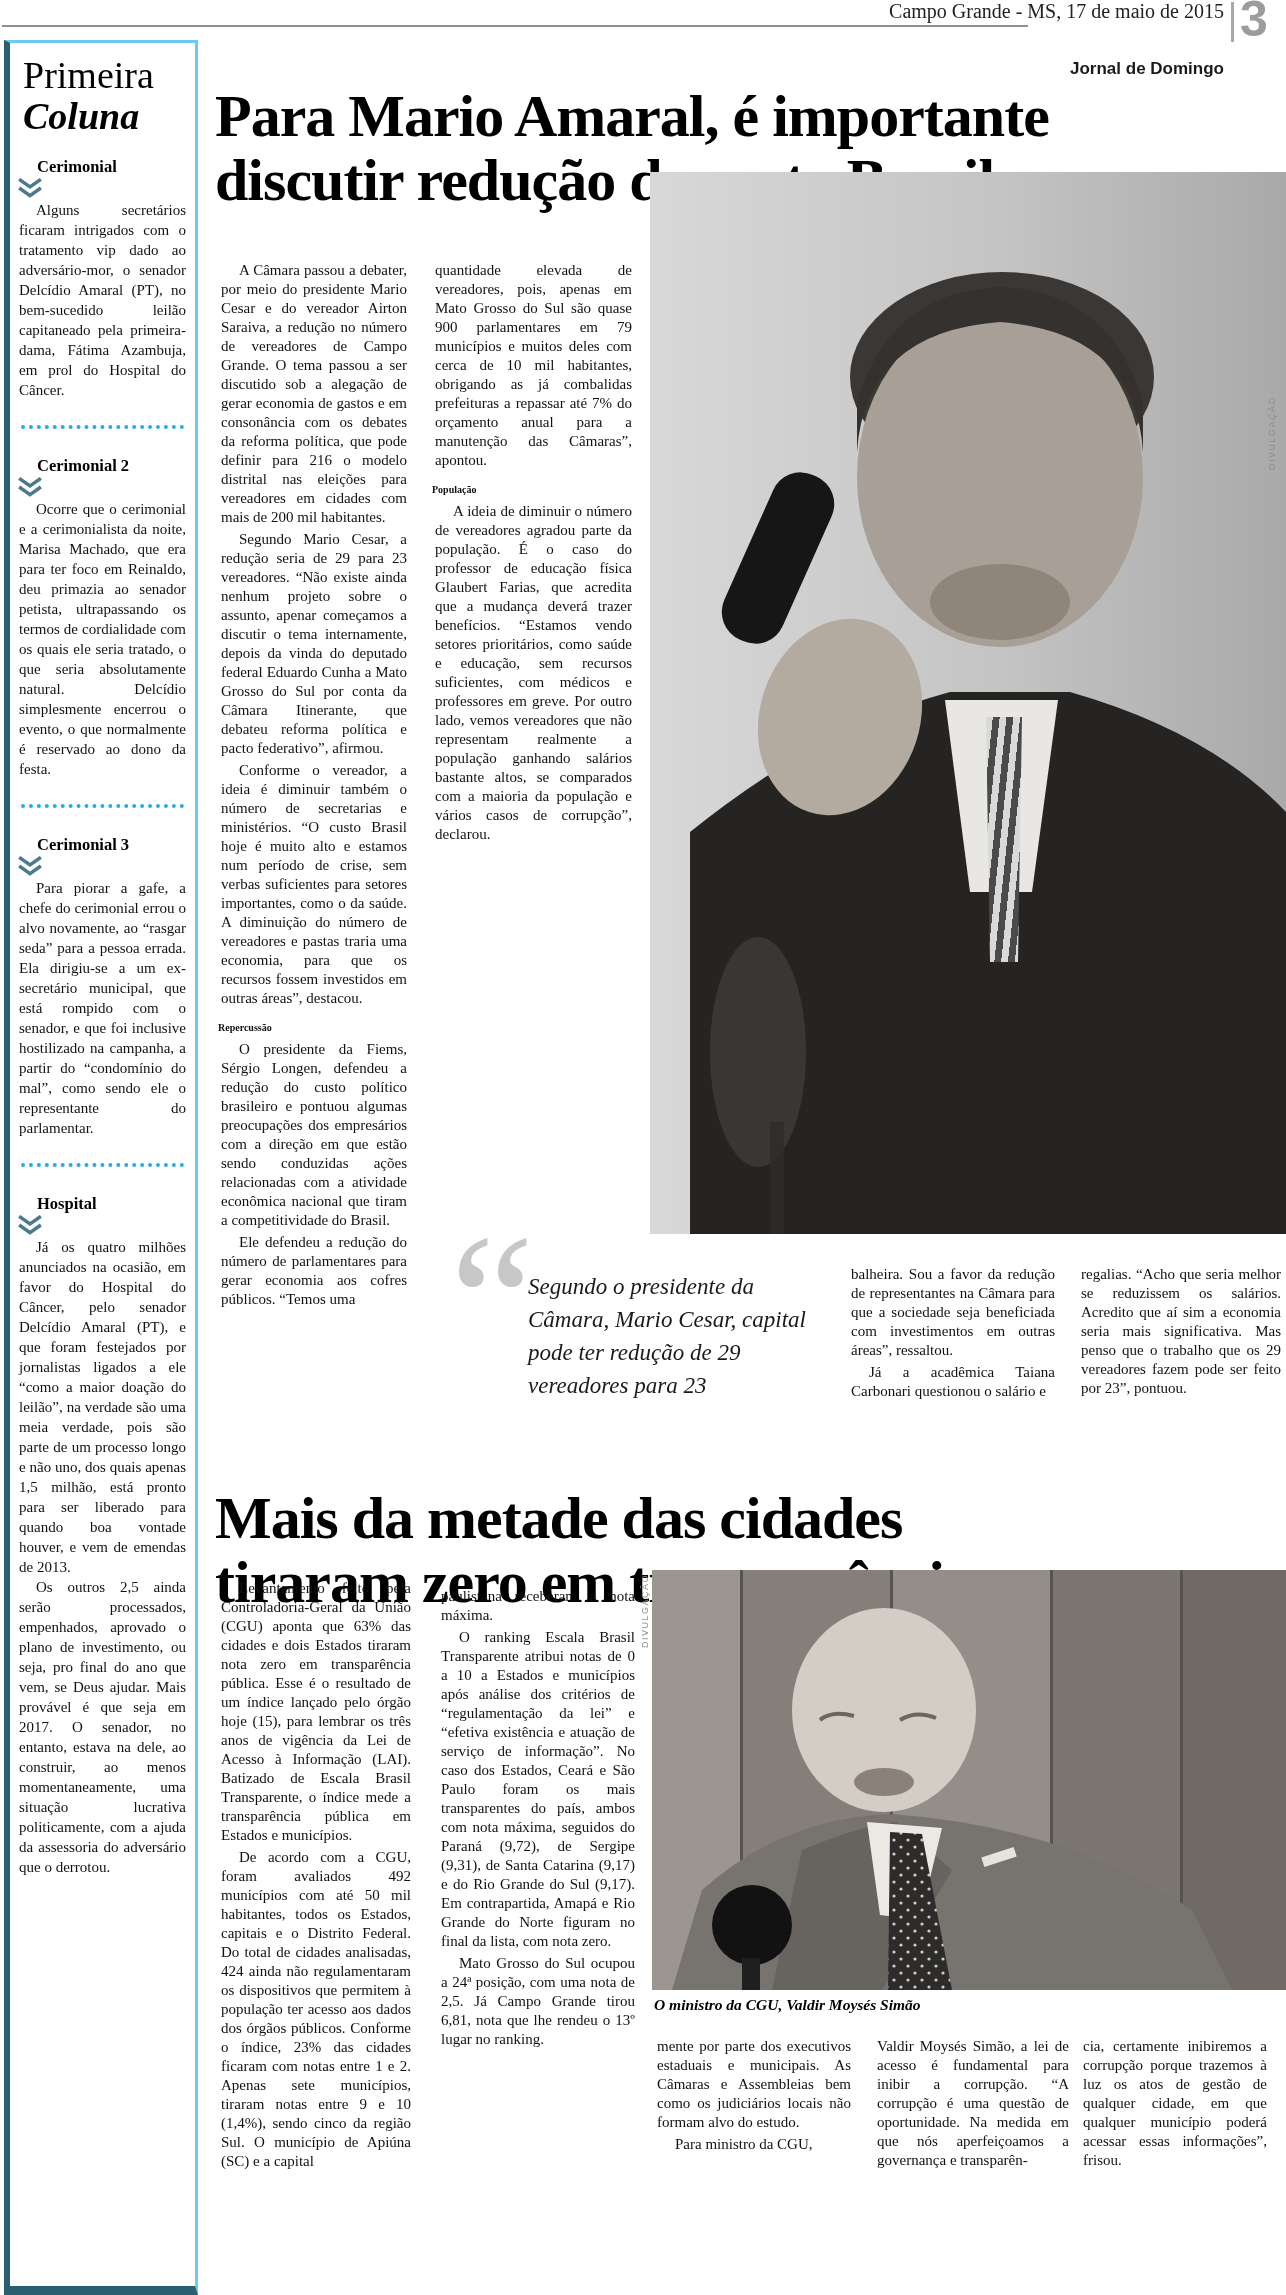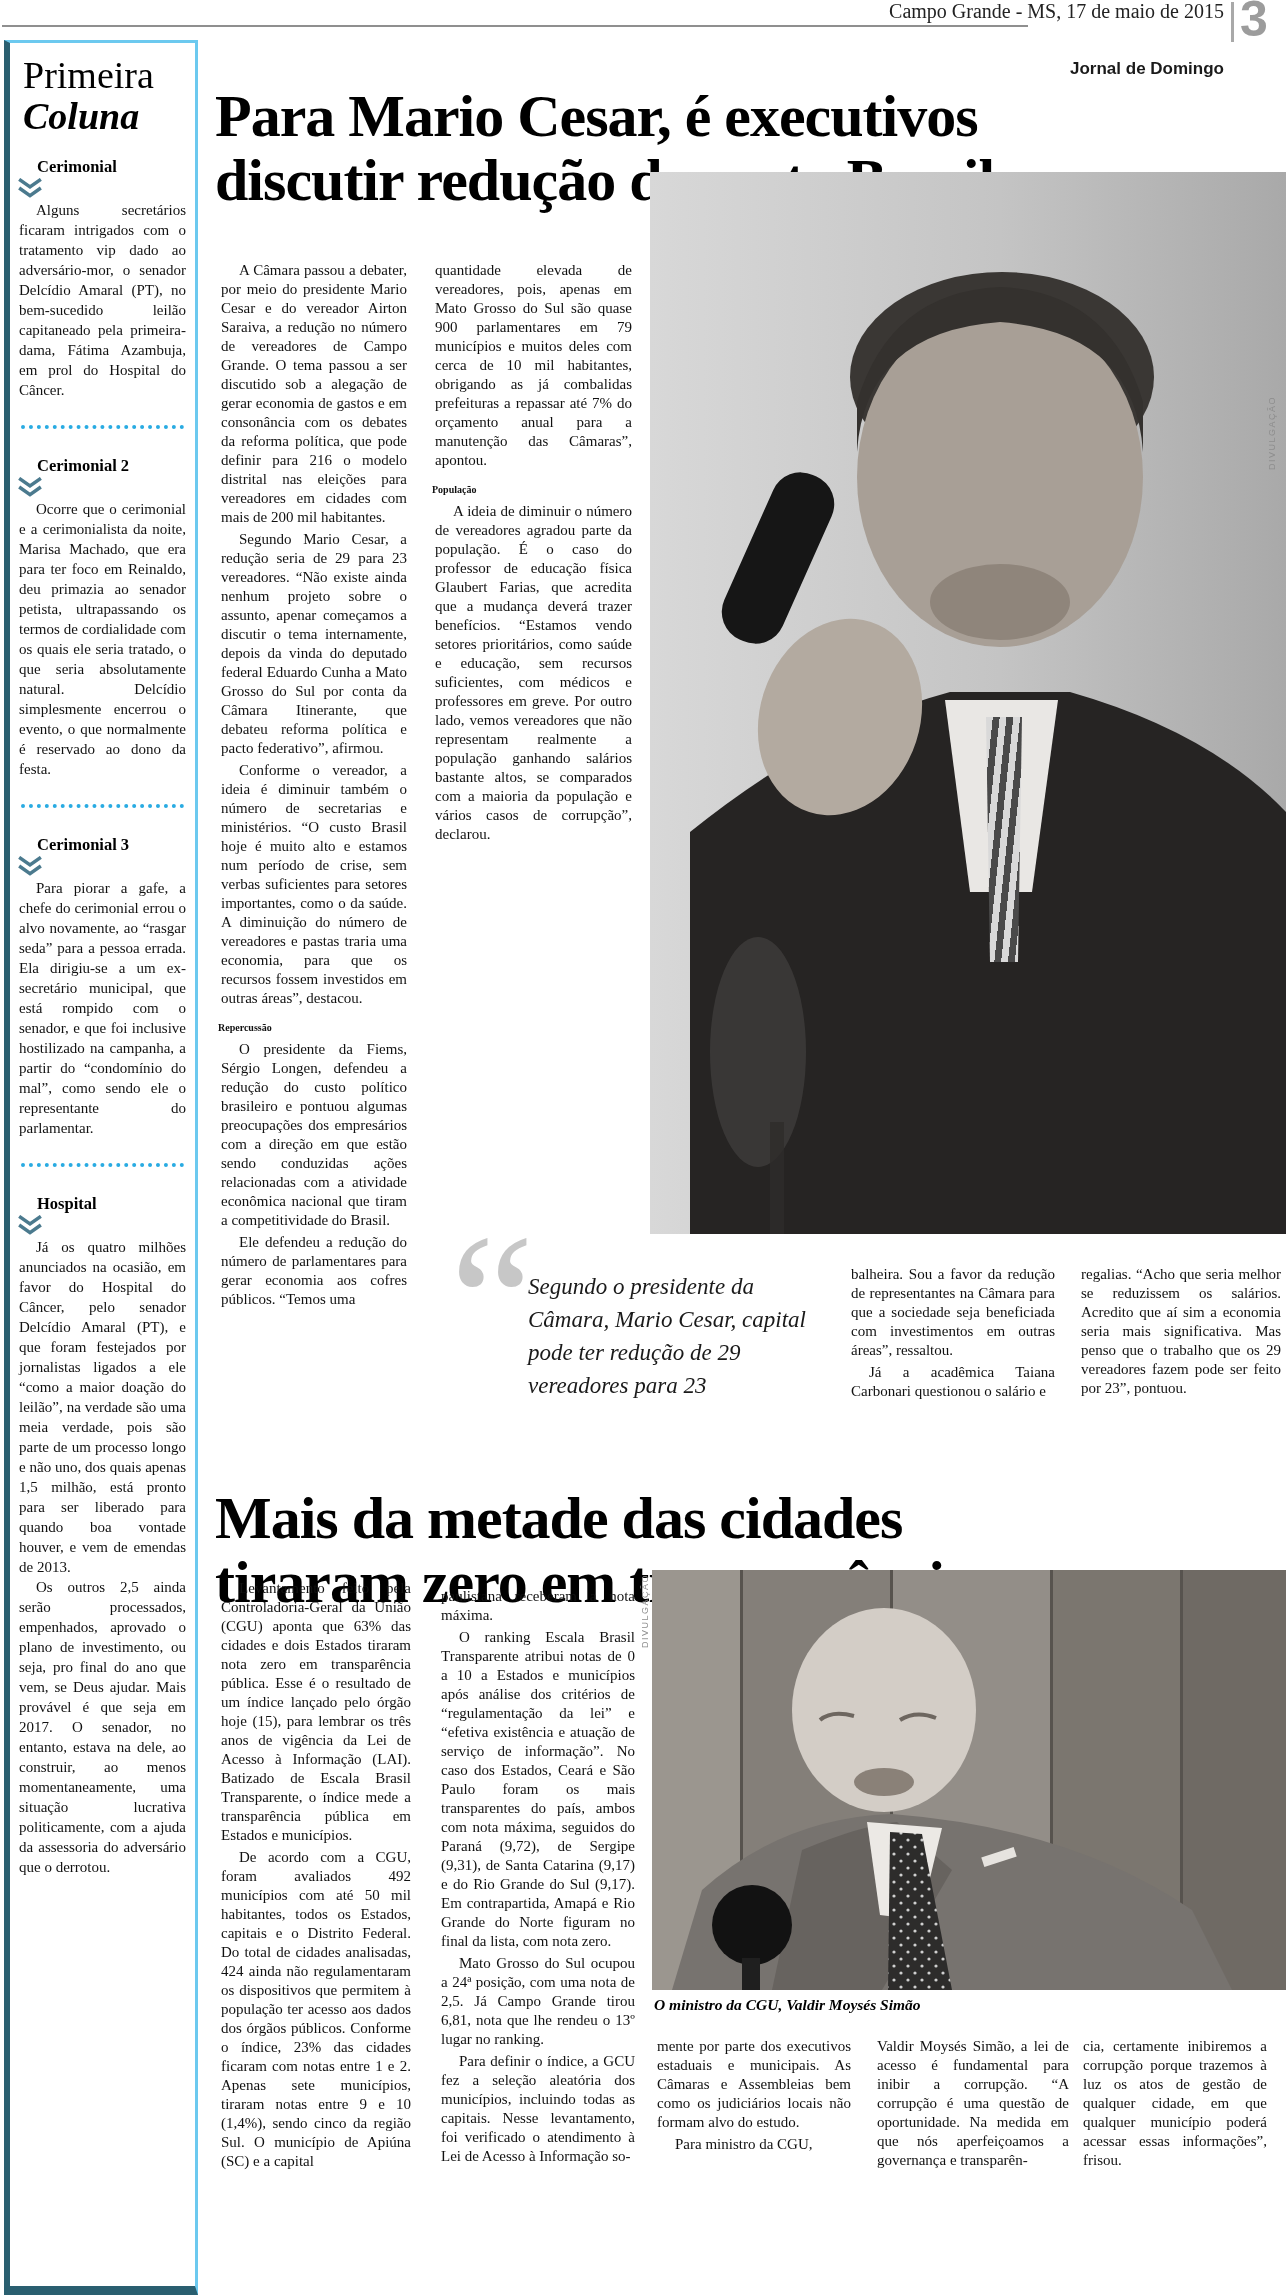--- a/index.html
+++ b/index.html
@@ -110,21 +110,21 @@
             <path d="M2 1 L12 8 L22 1" fill="none" stroke="#4b7a8e" stroke-width="3.2"></path>
             <path d="M2 9 L12 16 L22 9" fill="none" stroke="#4b7a8e" stroke-width="3.2"></path>
           </svg>
       </div>
       <p>Já os quatro milhões anunciados na ocasião, em favor do Hospital do Câncer, pelo senador Delcídio Amaral (PT), e que foram festejados por jornalistas ligados a ele “como a maior doação do leilão”, na verdade são uma meia verdade, pois são parte de um processo longo e não uno, dos quais apenas 1,5 milhão, está pronto para ser liberado para quando boa vontade houver, e vem de emendas de 2013.</p>
       <p>Os outros 2,5 ainda serão processados, empenhados, aprovado o plano de investimento, ou seja, pro final do ano que vem, se Deus ajudar. Mais provável é que seja em 2017. O senador, no entanto, estava na dele, ao construir, ao menos momentaneamente, uma situação lucrativa politicamente, com a ajuda da assessoria do adversário que o derrotou.</p>
     </section>
   </aside>
 
   <h1 class="headline" style="top:44px;">
-    <span>Para Mario Cesar, é executivos</span><br>
+    <span>Para Mario Amaral, é importante</span><br>
     <span>discutir redução do custo Brasil</span>
   </h1>
 
   <div class="col" style="left:218px;top:258px;width:192px;height:1186px;">
     <p>A Câmara passou a debater, por meio do presidente Mario Cesar e do vereador Airton Saraiva, a redução no número de vereadores de Campo Grande. O tema passou a ser discutido sob a alegação de gerar economia de gastos e em consonância com os debates da reforma política, que pode definir para 216 o modelo distrital nas eleições para vereadores em cidades com mais de 200 mil habitantes.</p>
     <p>Segundo Mario Cesar, a redução seria de 29 para 23 vereadores. “Não existe ainda nenhum projeto sobre o assunto, apenar começamos a discutir o tema internamente, depois da vinda do deputado federal Eduardo Cunha a Mato Grosso do Sul por conta da Câmara Itinerante, que debateu reforma política e pacto federativo”, afirmou.</p>
     <p>Conforme o vereador, a ideia é diminuir também o número de secretarias e ministérios. “O custo Brasil hoje é muito alto e estamos num período de crise, sem verbas suficientes para setores importantes, como o da saúde. A diminuição do número de vereadores e pastas traria uma economia, para que os recursos fossem investidos em outras áreas”, destacou.</p>
     <div class="subhead">Repercussão</div>
     <p>O presidente da Fiems, Sérgio Longen, defendeu a redução do custo político brasileiro e pontuou algumas preocupações dos empresários com a direção em que estão sendo conduzidas ações relacionadas com a atividade econômica nacional que tiram a competitividade do Brasil.</p>
     <p>Ele defendeu a redução do número de parlamentares para gerar economia aos cofres públicos. “Temos uma</p>
@@ -188,21 +188,20 @@
 
   <div class="col" style="left:218px;top:1576px;width:196px;height:708px;">
     <p>Levantamento feito pela Controladoria-Geral da União (CGU) aponta que 63% das cidades e dois Estados tiraram nota zero em transparência pública. Esse é o resultado de um índice lançado pelo órgão hoje (15), para lembrar os três anos de vigência da Lei de Acesso à Informação (LAI). Batizado de Escala Brasil Transparente, o índice mede a transparência pública em Estados e municípios.</p>
     <p>De acordo com a CGU, foram avaliados 492 municípios com até 50 mil habitantes, todos os Estados, capitais e o Distrito Federal. Do total de cidades analisadas, 424 ainda não regulamentaram os dispositivos que permitem à população ter acesso aos dados dos órgãos públicos. Conforme o índice, 23% das cidades ficaram com notas entre 1 e 2. Apenas sete municípios, tiraram notas entre 9 e 10 (1,4%), sendo cinco da região Sul. O município de Apiúna (SC) e a capital</p>
   </div>
 
   <div class="col" style="left:438px;top:1584px;width:200px;height:708px;">
     <p class="noind">paulistana receberam a nota máxima.</p>
     <p>O ranking Escala Brasil Transparente atribui notas de 0 a 10 a Estados e municípios após análise dos critérios de “regulamentação da lei” e “efetiva existência e atuação de serviço de informação”. No caso dos Estados, Ceará e São Paulo foram os mais transparentes do país, ambos com nota máxima, seguidos do Paraná (9,72), de Sergipe (9,31), de Santa Catarina (9,17) e do Rio Grande do Sul (9,17). Em contrapartida, Amapá e Rio Grande do Norte figuram no final da lista, com nota zero.</p>
     <p>Mato Grosso do Sul ocupou a 24ª posição, com uma nota de 2,5. Já Campo Grande tirou 6,81, nota que lhe rendeu o 13º lugar no ranking.</p>
-    <p>Para definir o índice, a GCU fez a seleção aleatória dos municípios, incluindo todas as capitais. Nesse levantamento, foi verificado o atendimento à Lei de Acesso à Informação so-</p>
   </div>
 
   <div class="photo" style="left:652px;top:1570px;width:634px;height:420px;">
     <svg width="634" height="420" viewBox="0 0 634 420">
       <defs>
         <pattern id="dots2" width="14" height="14" patternUnits="userSpaceOnUse">
           <rect width="14" height="14" fill="#2d2c2b"></rect>
           <circle cx="4" cy="4" r="1.6" fill="#cfcfcf"></circle>
           <circle cx="11" cy="11" r="1.6" fill="#cfcfcf"></circle>
         </pattern>

